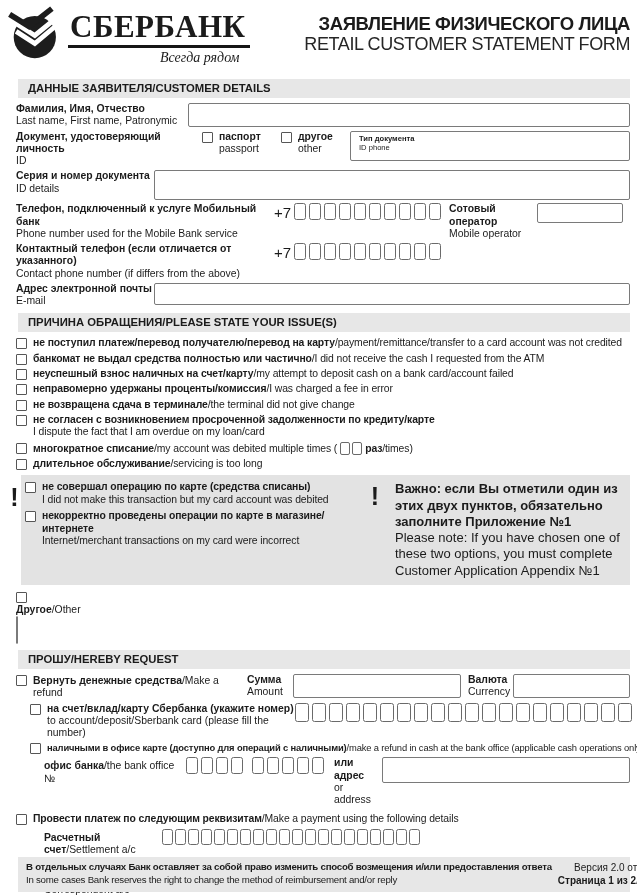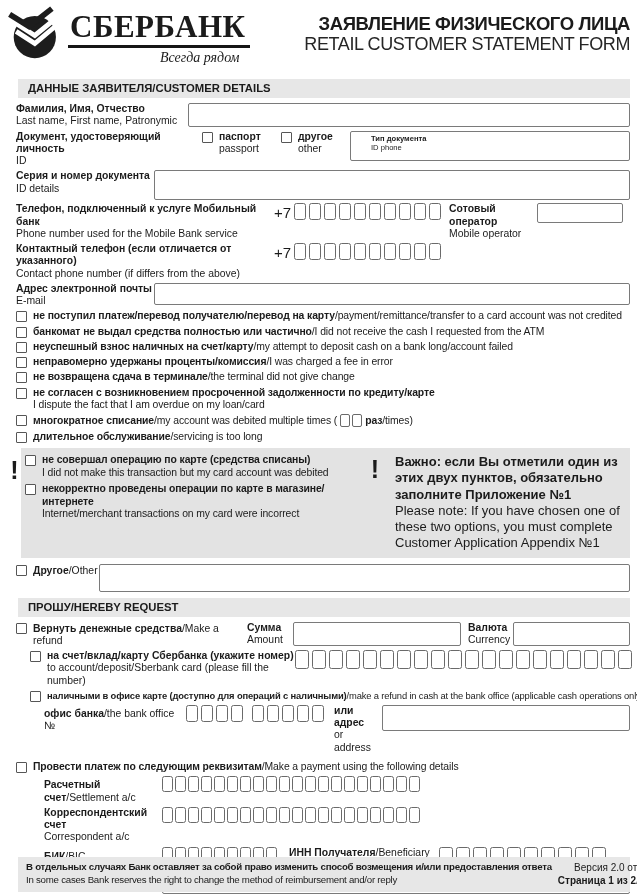--- a/index.html
+++ b/index.html
@@ -38,21 +38,21 @@
 
   
   .cells{display:flex; gap:3px; flex:0 0 auto;}
   .cell{flex:0 0 auto; width:12px; height:17px; border:1.3px solid var(--cellline); border-radius:2.5px; background:#fff;}
   .cells.lg .cell{width:14px; height:19px;}
   .cells.sm{gap:2px;} .cells.sm .cell{width:11px; height:16px;}
   .cells.xs{display:inline-flex; gap:2px; vertical-align:-3px; margin:0 3px;} .cells.xs .cell{width:10px; height:13px; border-radius:2px;}
   .plus7{font-size:15px; font-weight:normal; padding:1px 3px 0 0; flex:0 0 auto;}
 
   
-  .tinybox{display:block; padding:2px 20px; line-height:1.2;}
+  .tinybox{display:block; padding:2px 8px; line-height:1.2;}
   .tiny{font-size:7.6px; display:block;}
 
   
   .issue{display:flex; align-items:flex-start; margin:2.8px 0 0 8px; line-height:1.2;}
   .itext{white-space:nowrap; letter-spacing:-.1px;}
   .wrapok{white-space:normal;}
 
   .impwrap{display:flex; margin:5px 0 0 0; align-items:stretch;}
   .bang{font-weight:bold; font-size:25px; line-height:1; width:13px; text-align:center; padding-top:10px; flex:0 0 auto;}
   .imp{background:var(--hl); flex:1; display:flex; padding:5px 8px 6px 4px; gap:12px;}
@@ -61,21 +61,21 @@
   .imp-bang{font-weight:bold; font-size:25px; line-height:1; width:16px; text-align:center; padding-top:4px; flex:0 0 auto;}
   .imp-note{flex:1; line-height:1.25; font-size:13px; padding-top:1px;}
 
   .cash-line{font-size:9.4px; letter-spacing:-.15px;}
 
   
   .footer{position:absolute; left:18px; right:7px; bottom:4px; background:var(--bar); display:flex; justify-content:space-between; padding:4px 8px 5px; line-height:1.3;}
   .f-left{font-size:9.7px; letter-spacing:-.25px; white-space:nowrap;}
   .f-right{font-size:10px; text-align:right; white-space:nowrap; padding-left:6px;}
   .noflex{flex:0 0 auto;}
-  .mt2{margin-top:2px;}
+  .mt2{margin-top:2px;flex-direction:column;}
 </style>
 </head>
 <body>
 
 <div class="page">
 
   <div class="hdr">
     <div class="hdr-left">
       <svg class="logo" viewBox="0 0 64 66">
         <circle cx="33" cy="38" r="26" fill="#1d1d1d"></circle>
@@ -179,32 +179,33 @@
   </div>
 
   <div class="row">
     <div class="lbl w138">
       <span class="ru blk">Адрес электронной почты</span>
       <span class="en blk">E-mail</span>
     </div>
     <div class="ibox h22"></div>
   </div>
 
+  <div class="bar">ПРИЧИНА ОБРАЩЕНИЯ/PLEASE STATE YOUR ISSUE(S)</div>
 
   <div class="issue">
     <span class="cb"></span>
     <div class="itext"><span class="ru">не поступил платеж/перевод получателю/перевод на карту</span><span class="en">/payment/remittance/transfer to a card account was not credited</span></div>
   </div>
   <div class="issue">
     <span class="cb"></span>
     <div class="itext"><span class="ru">банкомат не выдал средства полностью или частично</span><span class="en">/I did not receive the cash I requested from the ATM</span></div>
   </div>
   <div class="issue">
     <span class="cb"></span>
-    <div class="itext"><span class="ru">неуспешный взнос наличных на счет/карту</span><span class="en">/my attempt to deposit cash on a bank long/account failed</span></div>
+    <div class="itext"><span class="ru">неуспешный взнос наличных на счет/карту</span><span class="en">/my attempt to deposit cash on a bank card/account failed</span></div>
   </div>
   <div class="issue">
     <span class="cb"></span>
     <div class="itext"><span class="ru">неправомерно удержаны проценты/комиссия</span><span class="en">/I was charged a fee in error</span></div>
   </div>
   <div class="issue">
     <span class="cb"></span>
     <div class="itext"><span class="ru">не возвращена сдача в терминале</span><span class="en">/the terminal did not give change</span></div>
   </div>
   <div class="issue">

